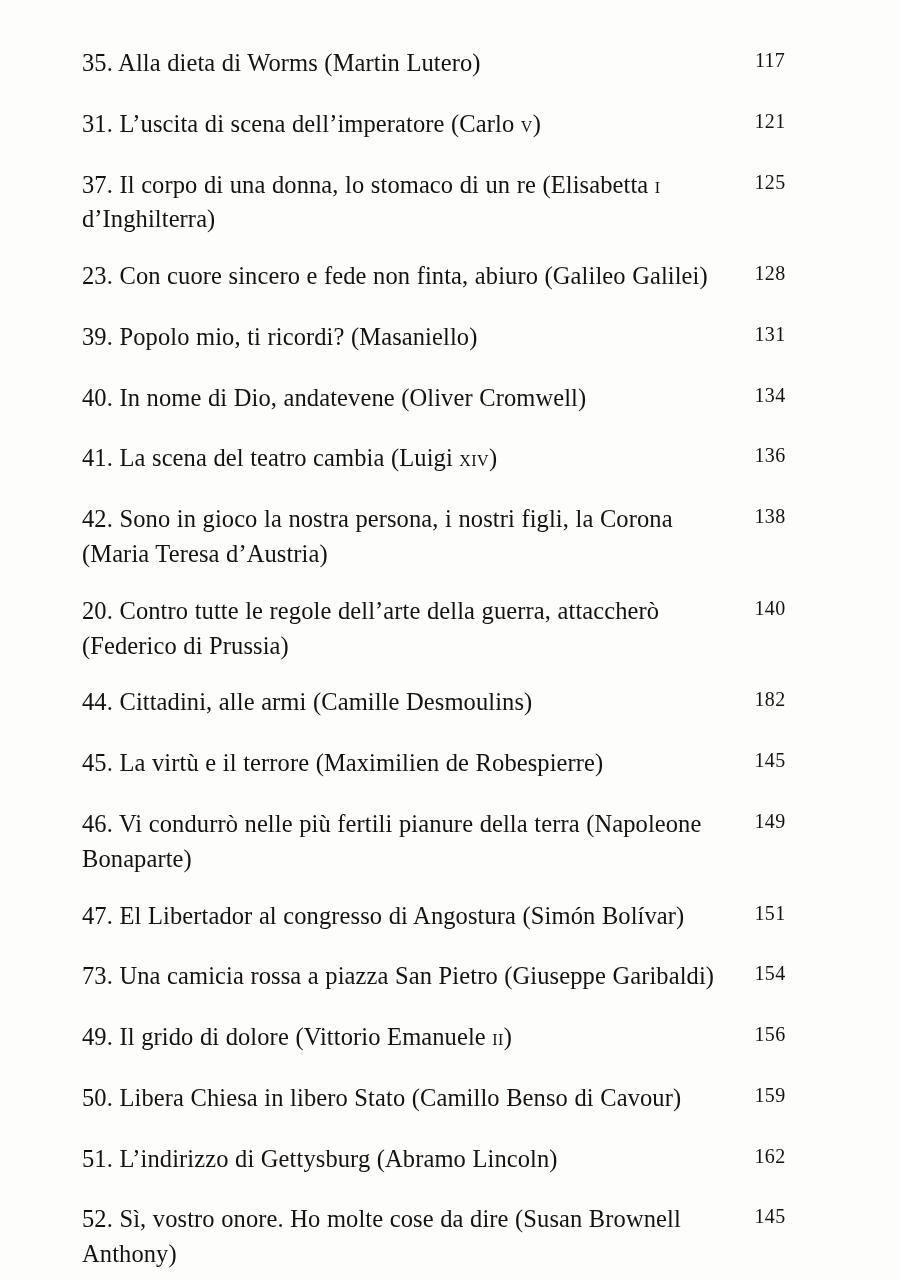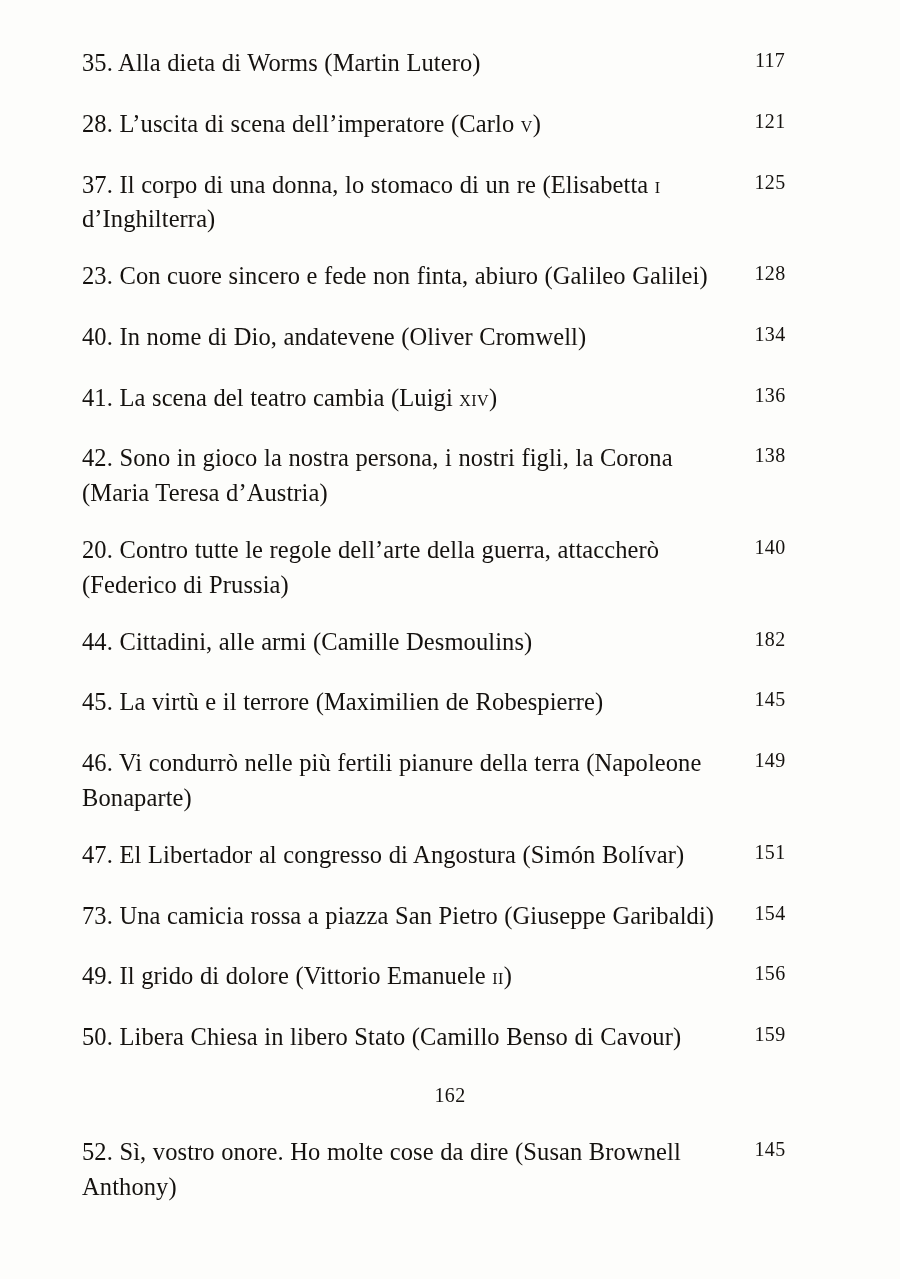--- a/index.html
+++ b/index.html
@@ -73,30 +73,34 @@
 </head>
 <body>
 
 <div class="page">
   <div class="toc-list" id="toc-list">
       <div class="toc-entry">
         <div class="entry-text">35. Alla dieta di Worms (Martin Lutero)</div>
         <div class="entry-num">117</div>
       </div>
       <div class="toc-entry">
-        <div class="entry-text"><span>28. L’uscita di scena dell’imperatore (Carlo </span><span class="sc">v</span><span>)</span></div>
+        <div class="entry-text"><span>31. L’uscita di scena dell’imperatore (Carlo </span><span class="sc">v</span><span>)</span></div>
         <div class="entry-num">121</div>
       </div>
       <div class="toc-entry two-line">
         <div class="entry-text"><span>37. Il corpo di una donna, lo stomaco di un re (Elisabetta </span><span class="sc">i</span><br><span>d’Inghilterra)</span></div>
         <div class="entry-num">125</div>
       </div>
       <div class="toc-entry">
         <div class="entry-text">23. Con cuore sincero e fede non finta, abiuro (Galileo Galilei)</div>
         <div class="entry-num">128</div>
+      </div>
+      <div class="toc-entry">
+        <div class="entry-text">39. Popolo mio, ti ricordi? (Masaniello)</div>
+        <div class="entry-num">131</div>
       </div>
       <div class="toc-entry">
         <div class="entry-text">40. In nome di Dio, andatevene (Oliver Cromwell)</div>
         <div class="entry-num">134</div>
       </div>
       <div class="toc-entry">
         <div class="entry-text"><span>41. La scena del teatro cambia (Luigi </span><span class="sc">xiv</span><span>)</span></div>
         <div class="entry-num">136</div>
       </div>
       <div class="toc-entry two-line">
@@ -129,20 +133,21 @@
       </div>
       <div class="toc-entry">
         <div class="entry-text"><span>49. Il grido di dolore (Vittorio Emanuele </span><span class="sc">ii</span><span>)</span></div>
         <div class="entry-num">156</div>
       </div>
       <div class="toc-entry">
         <div class="entry-text">50. Libera Chiesa in libero Stato (Camillo Benso di Cavour)</div>
         <div class="entry-num">159</div>
       </div>
       <div class="toc-entry">
+        <div class="entry-text">51. L’indirizzo di Gettysburg (Abramo Lincoln)</div>
         <div class="entry-num">162</div>
       </div>
       <div class="toc-entry two-line">
         <div class="entry-text"><span>52. Sì, vostro onore. Ho molte cose da dire (Susan Brownell</span><br><span>Anthony)</span></div>
         <div class="entry-num">145</div>
       </div>
     </div>
 </div>
 
 </body></html>

